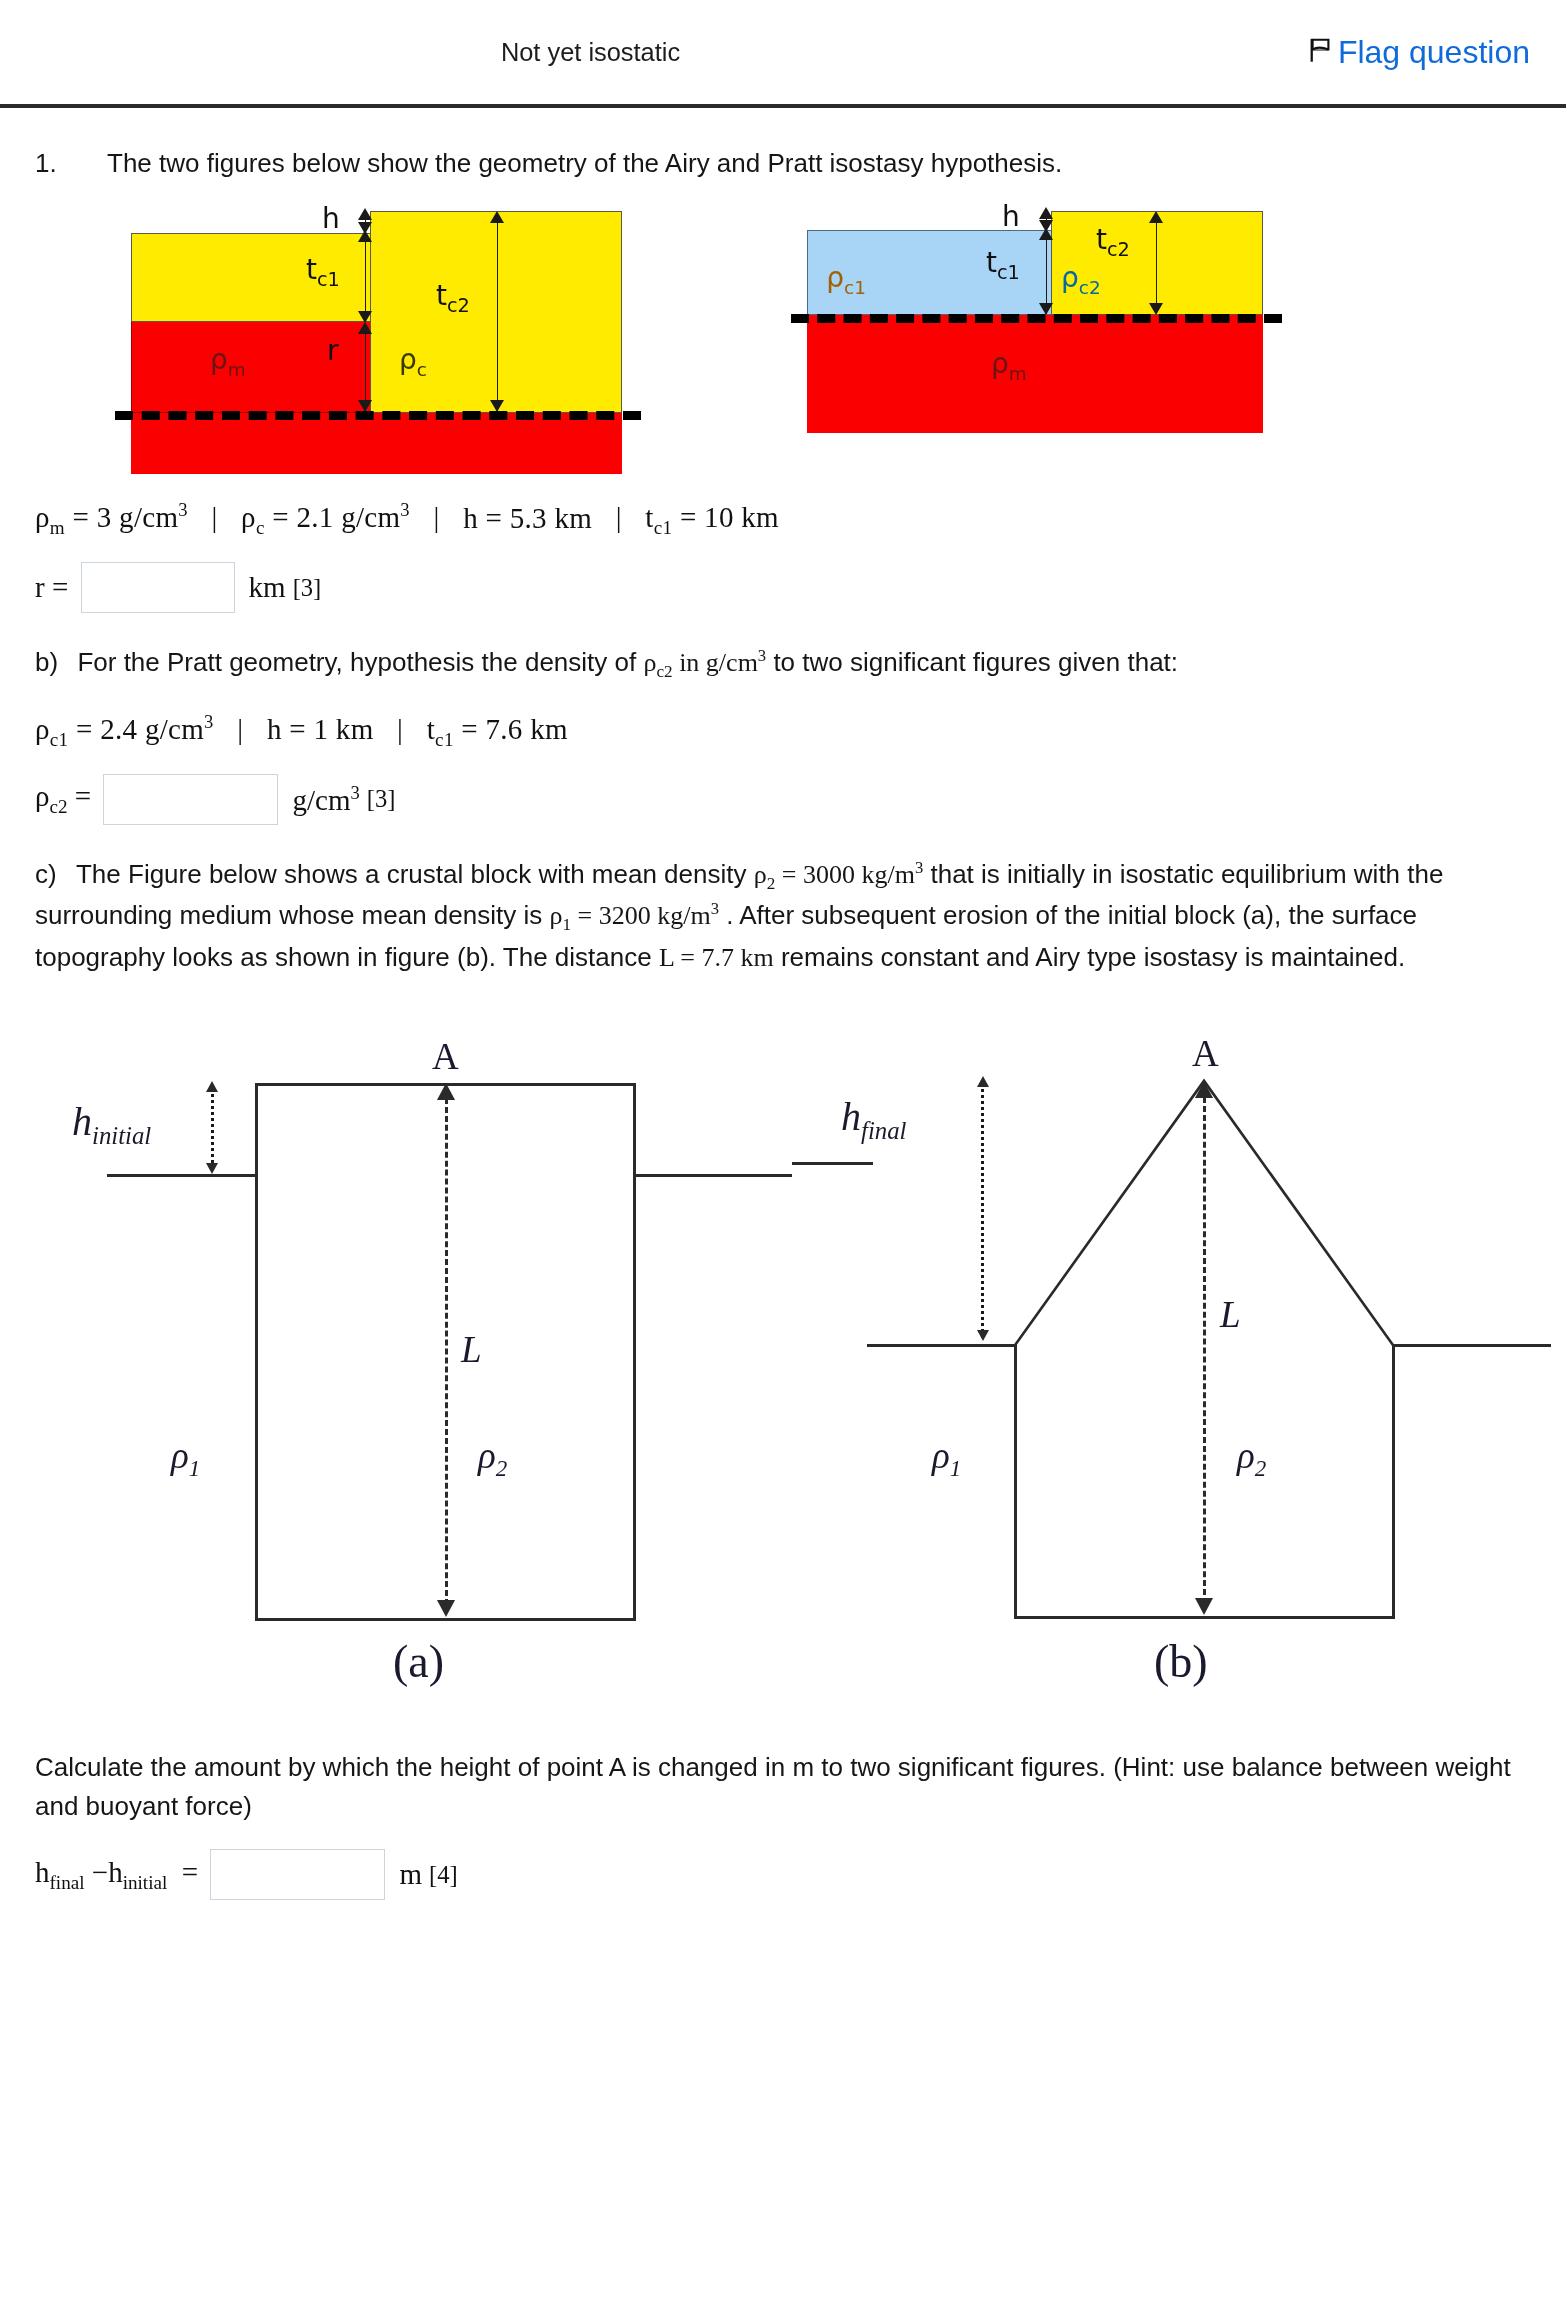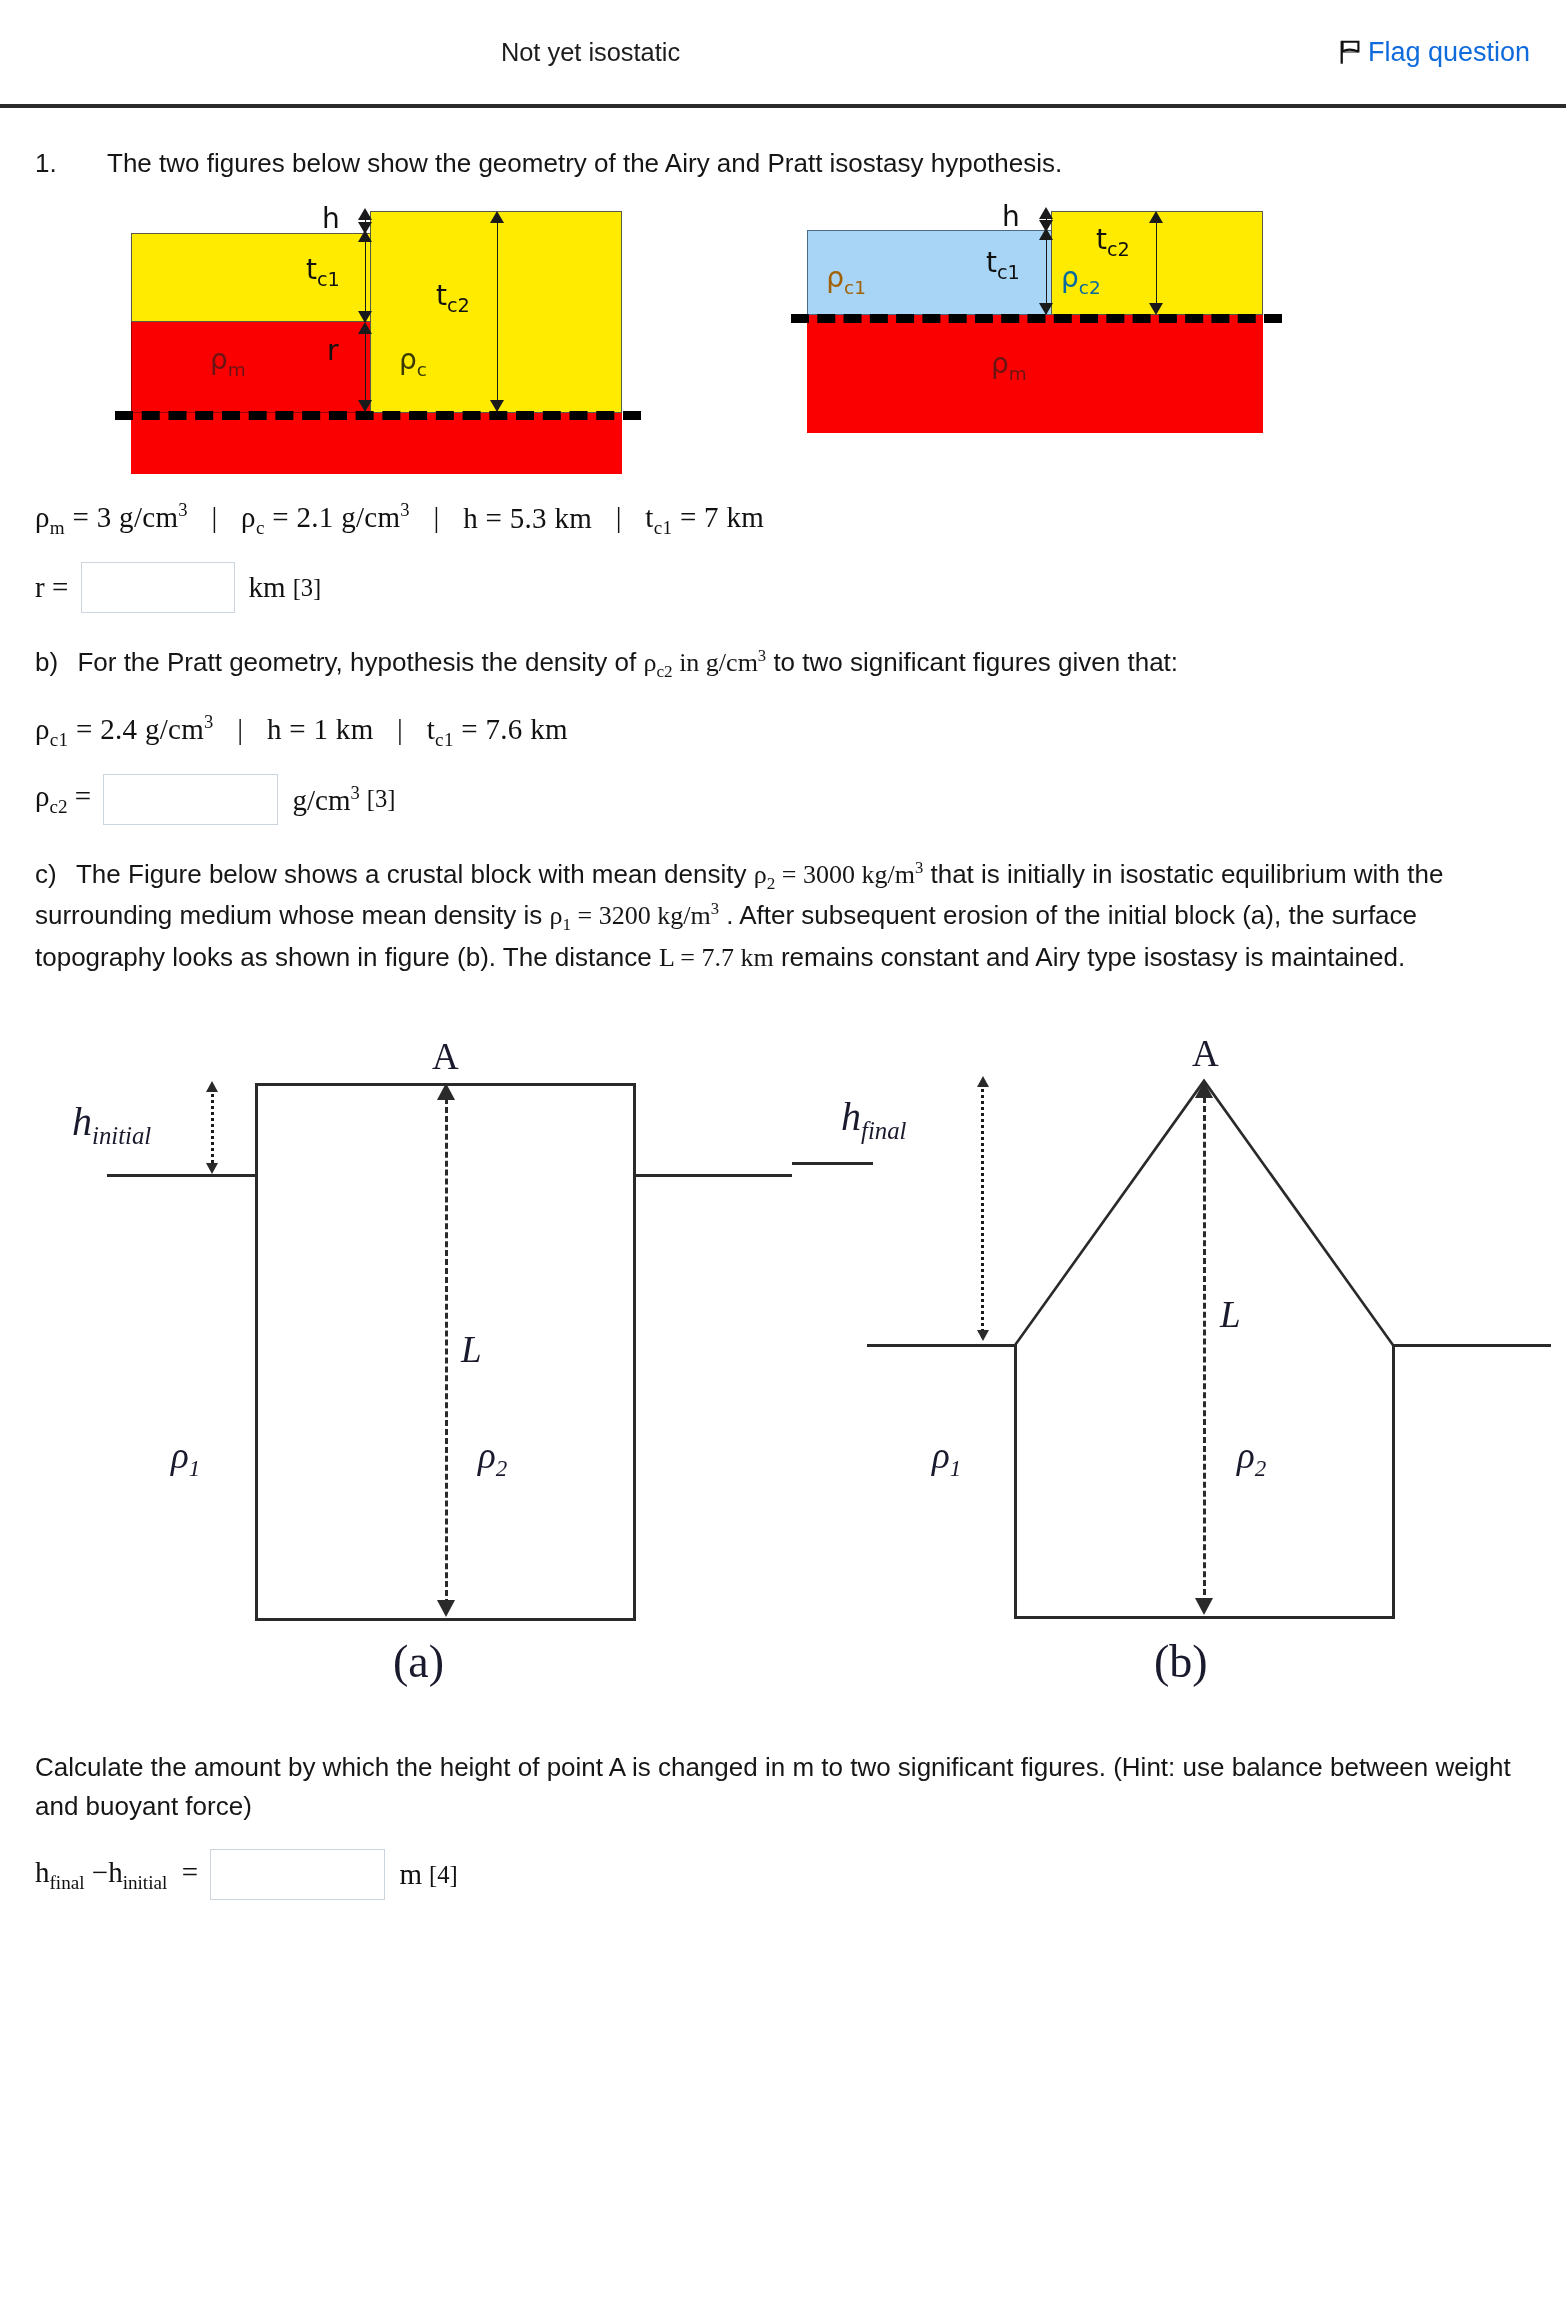--- a/index.html
+++ b/index.html
@@ -57,24 +57,23 @@
   .qheader-right {
     width: 386px;
     display: flex;
     align-items: center;
     justify-content: flex-end;
     padding-right: 37px;
     box-sizing: border-box;
   }
   .flag-link {
     display: inline-flex;
-    align-items: center;
     gap: 6.1px;
     color: #0f6bdb;
-    font-size: 27px;
+    font-size: 32px;
     text-decoration: none;
     cursor: pointer;
   }
   .flag-icon {
     width: 23px;
     height: 24.6px;
     display: inline-block;
   }
 
   
@@ -396,21 +395,21 @@
     <div class="mathline">
       <span><span>ρ</span><sub>m</sub>
         <span>= 3 g/cm</span><sup>3</sup></span>
       <span class="sep">|</span>
       <span><span>ρ</span><sub>c</sub>
         <span>= 2.1 g/cm</span><sup>3</sup></span>
       <span class="sep">|</span>
       <span><span>h</span> <span>= 5.3 km</span></span>
       <span class="sep">|</span>
       <span><span>t</span><sub>c1</sub>
-        <span>= 7 km</span></span>
+        <span>= 10 km</span></span>
     </div>
 
     <div class="answer-row">
       <span class="eqlbl">r =</span>
       <input class="answer-box" type="text" value="" style="">
       <span class="unit">km</span>
       <span class="marks">[3]</span>
     </div>
 
     <div class="part">

